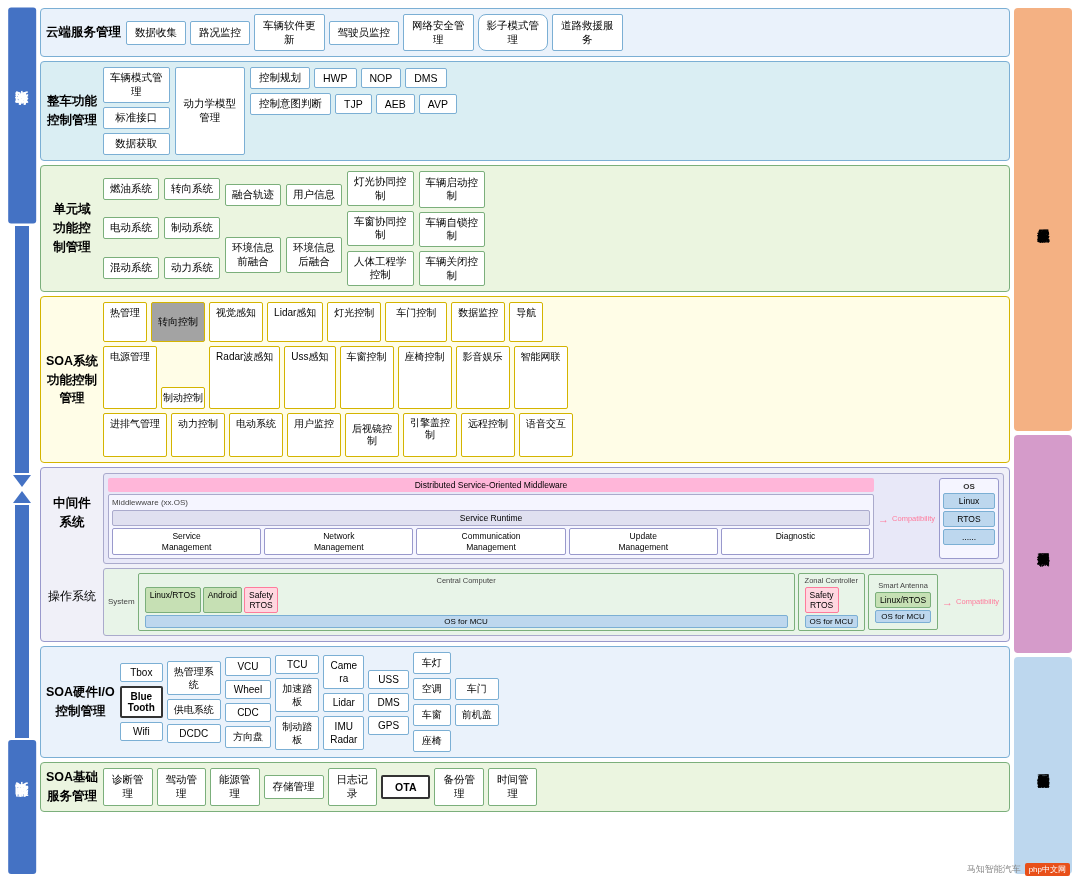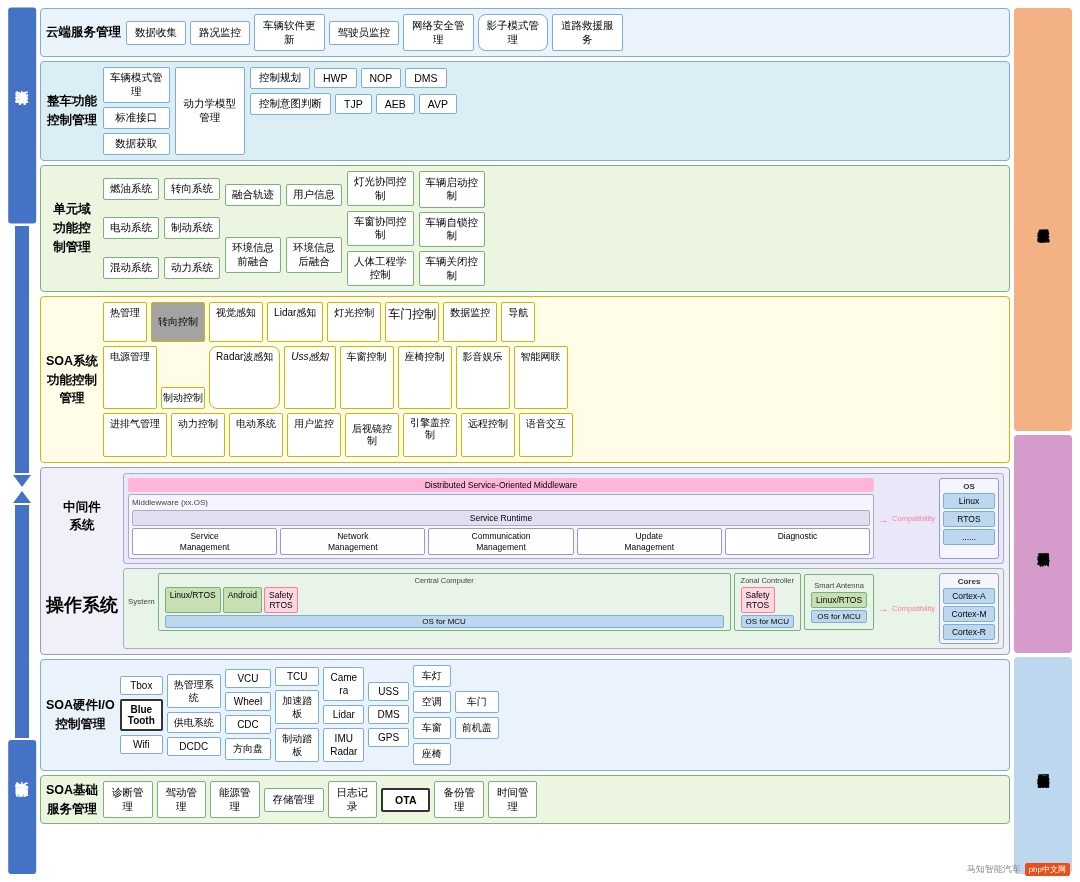--- a/index.html
+++ b/index.html
@@ -119,30 +119,30 @@
     <div style="border:1.5px solid #D4B400; border-radius:4px; background:#FFFDE7; padding:5px; display:flex; gap:5px; flex:0 0 auto;">
       <div style="font-weight:bold; font-size:12.5px; min-width:52px; display:flex; align-items:center; justify-content:center; text-align:center; line-height:1.5;">SOA系统<br>功能控制<br>管理</div>
       <div style="flex:1; display:flex; flex-direction:column; gap:4px;">
 
         <div style="display:flex; gap:4px;">
           <div style="border:1px solid #D4B400; background:#fff; padding:3px 6px; text-align:center; border-radius:2px; font-size:10px;">热管理</div>
           <div style="border:1px solid #D4B400; background:#a3a3a3; padding:12px 6px; text-align:center; border-radius:2px; font-size:10px;">转向控制</div>
           <div style="border:1px solid #D4B400; background:#fff; padding:3px 6px; text-align:center; border-radius:2px; font-size:10px;">视觉感知</div>
           <div style="border:1px solid #D4B400; background:#fff; padding:3px 6px; text-align:center; border-radius:2px; font-size:10px;">Lidar感知</div>
           <div style="border:1px solid #D4B400; background:#fff; padding:3px 6px; text-align:center; border-radius:2px; font-size:10px;">灯光控制</div>
-          <div style="border:1px solid #D4B400; background:#fff; padding:3px 2px; text-align:center; border-radius:2px; font-size:12px;">车门控制</div>
+          <div style="border:1px solid #D4B400; background:#fff; padding:3px 10px; text-align:center; border-radius:2px; font-size:10px;">车门控制</div>
           <div style="border:1px solid #D4B400; background:#fff; padding:3px 6px; text-align:center; border-radius:2px; font-size:10px;">数据监控</div>
           <div style="border:1px solid #D4B400; background:#fff; padding:3px 6px; text-align:center; border-radius:2px; font-size:10px;">导航</div>
         </div>
 
         <div style="display:flex; gap:4px;">
           <div style="border:1px solid #D4B400; background:#fff; padding:3px 6px; text-align:center; border-radius:2px; font-size:10px;">电源管理</div>
           <div style="border:1px solid #D4B400; background:#fff; padding:3px 1px; text-align:center; border-radius:2px; font-size:10px;margin-top:41px;">制动控制</div>
-          <div style="border:1px solid #D4B400; background:#fff; padding:3px 6px; text-align:center; border-radius:8px; font-size:10px;">Radar波感知</div>
-          <div style="border:1px solid #D4B400; background:#fff; padding:3px 6px; text-align:center; border-radius:2px; font-size:10px;font-style:italic;">Uss感知</div>
+          <div style="border:1px solid #D4B400; background:#fff; padding:3px 6px; text-align:center; border-radius:2px; font-size:10px;">Radar波感知</div>
+          <div style="border:1px solid #D4B400; background:#fff; padding:3px 6px; text-align:center; border-radius:2px; font-size:10px;">Uss感知</div>
           <div style="border:1px solid #D4B400; background:#fff; padding:3px 6px; text-align:center; border-radius:2px; font-size:10px;">车窗控制</div>
           <div style="border:1px solid #D4B400; background:#fff; padding:3px 6px; text-align:center; border-radius:2px; font-size:10px;">座椅控制</div>
           <div style="border:1px solid #D4B400; background:#fff; padding:3px 6px; text-align:center; border-radius:2px; font-size:10px;">影音娱乐</div>
           <div style="border:1px solid #D4B400; background:#fff; padding:3px 6px; text-align:center; border-radius:2px; font-size:10px;">智能网联</div>
         </div>
 
         <div style="display:flex; gap:4px;">
           <div style="border:1px solid #D4B400; background:#fff; padding:3px 6px; text-align:center; border-radius:2px; font-size:10px;">进排气管理</div>
           <div style="border:1px solid #D4B400; background:#fff; padding:3px 6px; text-align:center; border-radius:2px; font-size:10px;">动力控制</div>
           <div style="border:1px solid #D4B400; background:#fff; padding:3px 6px; text-align:center; border-radius:2px; font-size:10px;">电动系统</div>
@@ -152,21 +152,21 @@
           <div style="border:1px solid #D4B400; background:#fff; padding:3px 6px; text-align:center; border-radius:2px; font-size:10px;">远程控制</div>
           <div style="border:1px solid #D4B400; background:#fff; padding:3px 6px; text-align:center; border-radius:2px; font-size:10px;">语音交互</div>
         </div>
       </div>
     </div>
 
     <div style="border:1.5px solid #9999CC; border-radius:4px; background:#F0F0F8; padding:5px; display:flex; gap:5px; flex:0 0 auto;">
 
       <div style="display:flex; flex-direction:column; gap:4px; min-width:52px;">
         <div style="font-weight:bold; font-size:12.5px; flex:1; display:flex; align-items:center; justify-content:center; text-align:center; line-height:1.5;">中间件<br>系统</div>
-        <div style="font-weight:bold; font-size:18px; flex:1; display:flex; align-items:center; justify-content:center; text-align:left; line-height:1.5;">操作系统</div>
+        <div style="font-weight:normal; font-size:12px; flex:1; display:flex; align-items:center; justify-content:center; text-align:left; line-height:1.5;">操作系统</div>
       </div>
 
       <div style="flex:1; display:flex; flex-direction:column; gap:4px;">
 
         <div style="border:1px solid #AAAACC; background:#E8E8F8; border-radius:3px; padding:4px; display:flex; gap:4px; align-items:stretch;">
           <div style="flex:1; display:flex; flex-direction:column; gap:2px;">
             <div style="background:#FFB6D9; text-align:center; font-size:8.5px; padding:2px 4px; border-radius:2px;">Distributed Service-Oriented Middleware</div>
             <div style="border:1px solid #AAAACC; background:#F5F5FF; border-radius:2px; padding:3px; display:flex; flex-direction:column; gap:2px;">
               <div style="font-size:8px; color:#444; margin-bottom:1px;">Middlewware (xx.OS)</div>
               <div style="border:1px solid #AAAACC; background:#E0E0F0; text-align:center; font-size:8.5px; padding:2px; border-radius:2px;">Service Runtime</div>
@@ -222,26 +222,20 @@
                 </div>
                 <div style="background:#BDD7EE; border:1px solid #7BAFD4; padding:1px 4px; font-size:8px; text-align:center; border-radius:2px;">OS for MCU</div>
               </div>
             </div>
           </div>
 
           <div style="display:flex; align-items:center; gap:3px;">
             <div style="font-size:11px; color:#FF7B9C; font-weight:bold;">→</div>
             <div style="font-size:7.5px; color:#FF7B9C;">Compatibility</div>
           </div>
-          <div style="border:1px solid #9999CC; background:#F5F5FF; border-radius:3px; padding:3px; display:flex; flex-direction:column; gap:2px; min-width:60px;">
-            <div style="font-size:8px; font-weight:bold; text-align:center; color:#333;">Cores</div>
-            <div style="background:#BDD7EE; border:1px solid #7BAFD4; padding:2px 4px; font-size:8.5px; text-align:center; border-radius:2px;">Cortex-A</div>
-            <div style="background:#BDD7EE; border:1px solid #7BAFD4; padding:2px 4px; font-size:8.5px; text-align:center; border-radius:2px;">Cortex-M</div>
-            <div style="background:#BDD7EE; border:1px solid #7BAFD4; padding:2px 4px; font-size:8.5px; text-align:center; border-radius:2px;">Cortex-R</div>
-          </div>
         </div>
       </div>
     </div>
 
     <div style="border:1.5px solid #7BAFD4; border-radius:4px; background:#EAF2FB; padding:5px; display:flex; gap:5px; flex:0 0 auto;">
       <div style="font-weight:bold; font-size:12.5px; min-width:52px; display:flex; align-items:center; justify-content:center; text-align:center; line-height:1.5;">SOA硬件I/O<br>控制管理</div>
       <div style="flex:1; display:flex; gap:4px; align-items:center;">
 
         <div style="display:flex; flex-direction:column; gap:4px;">
           <div style="border:1px solid #7BAFD4; background:#fff; padding:3px 6px; text-align:center; border-radius:2px; font-size:10px;">Tbox</div>

